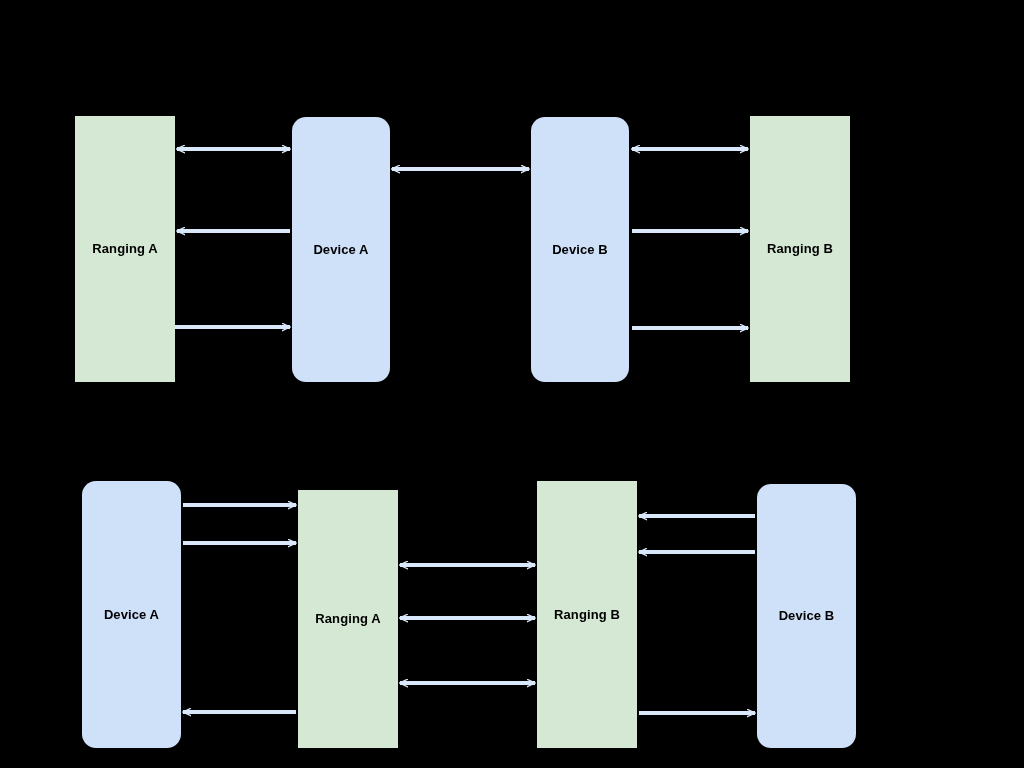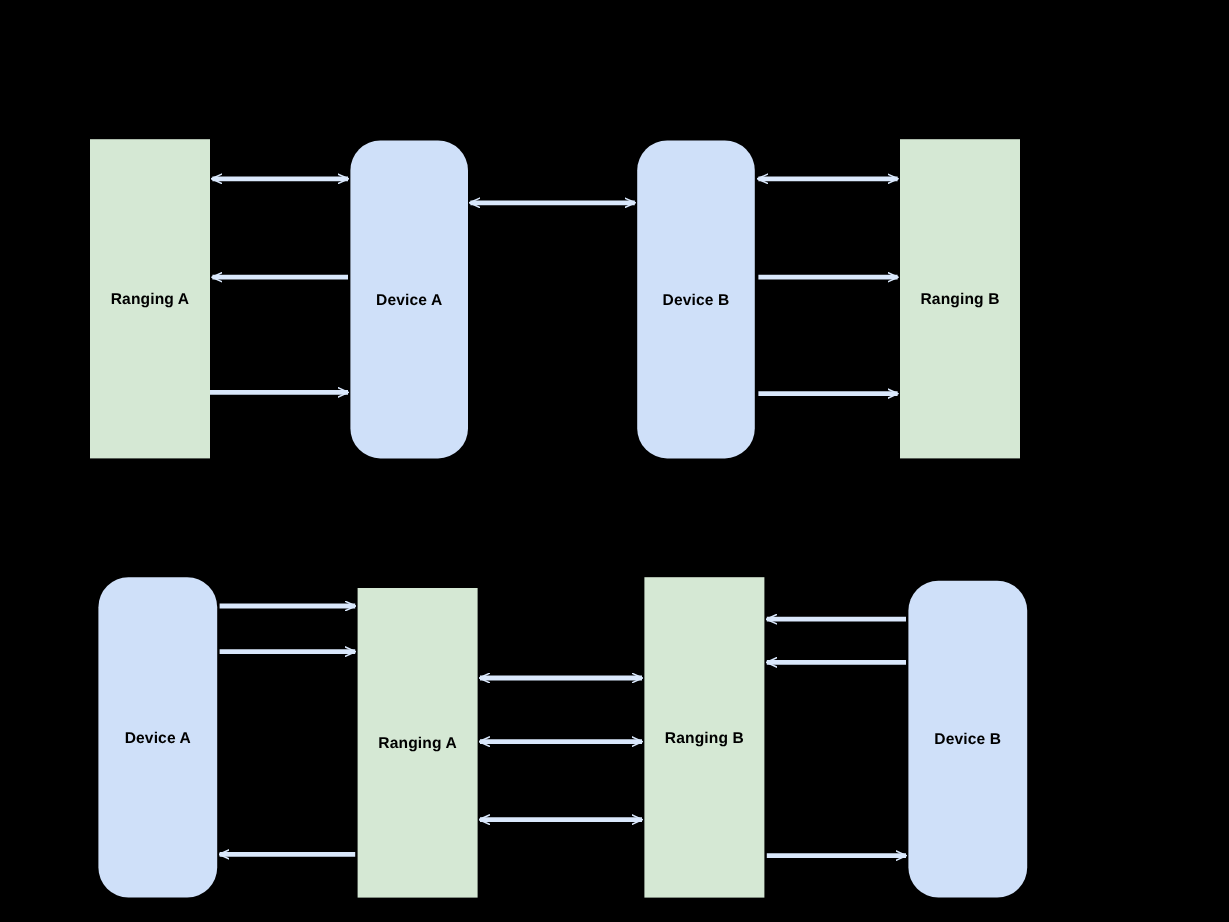--- a/index.html
+++ b/index.html
@@ -43,21 +43,21 @@
     color: #000000;
     letter-spacing: 0.1px;
     line-height: 1.2;
     user-select: none;
     pointer-events: none;
   }
   .shape-rect {
     border-radius: 0px;
   }
   .shape-round {
-    border-radius: 25px;
+    border-radius: 14px;
   }
 </style>
 </head>
 <body>
 
 <div id="canvas">
 
   <svg class="diagram-layer" viewBox="0 0 1024 768" xmlns="http://www.w3.org/2000/svg">
     <defs>
       <marker id="arrowEnd" markerWidth="9" markerHeight="9" refX="8.2" refY="4.5" orient="auto" markerUnits="userSpaceOnUse">

